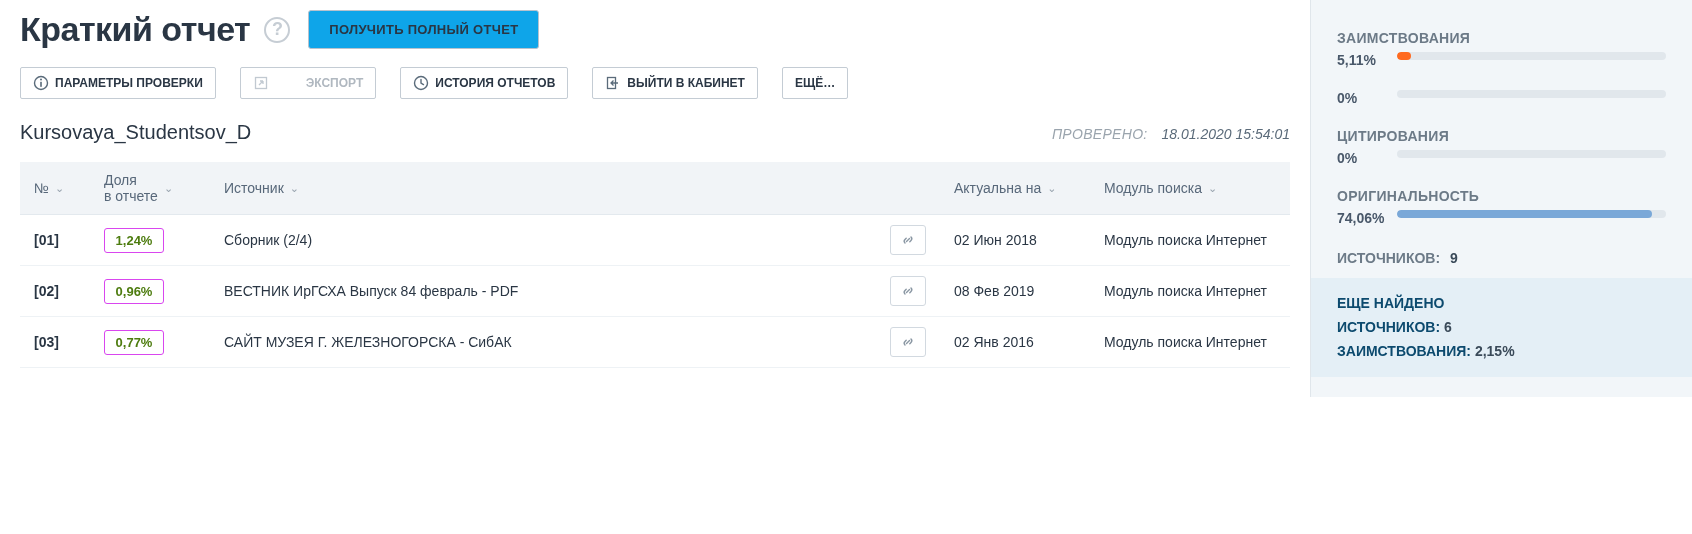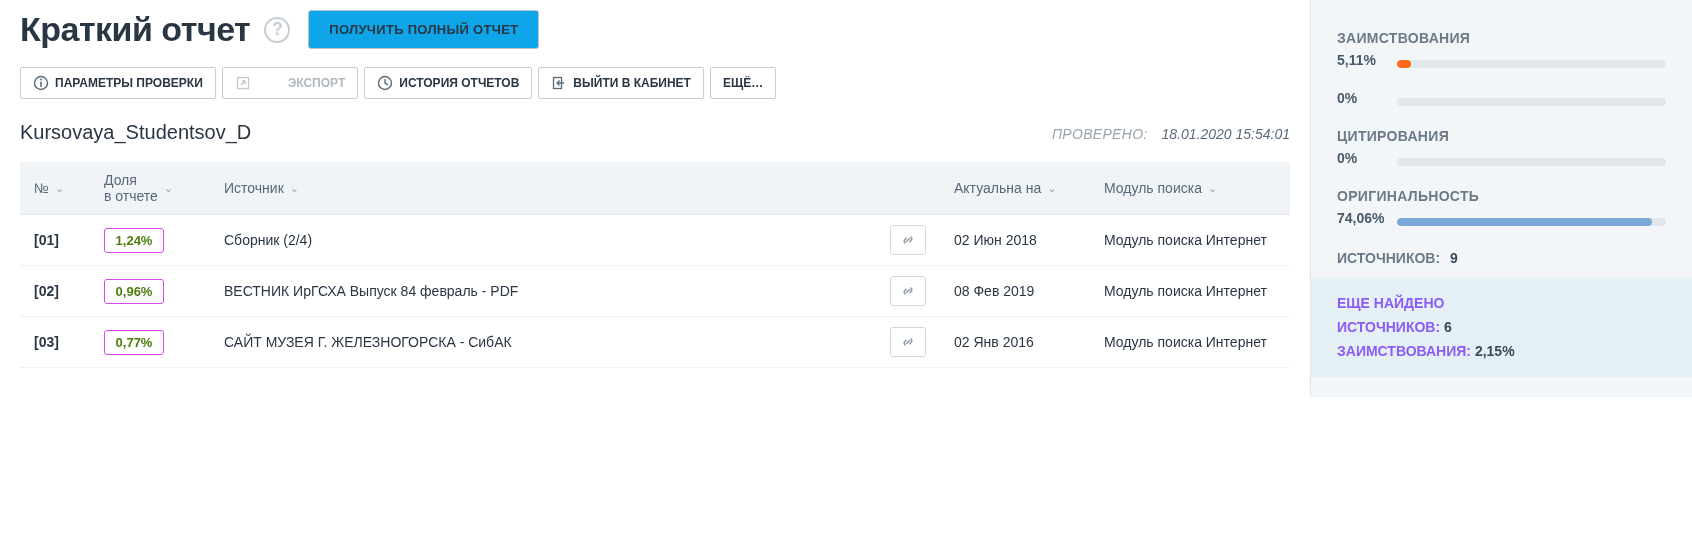--- a/index.html
+++ b/index.html
@@ -64,21 +64,21 @@
     display: inline-flex;
     align-items: center;
     gap: 6px;
     border: 1px solid #c4ccd4;
     background: #fff;
     color: #2a3644;
     font-weight: 700;
     font-size: 12px;
     padding: 7px 12px;
     cursor: pointer;
-    margin-right: 6px;
+    margin-right: 24px;
     border-radius: 2px;
     text-align: right;
   }
   .tool-btn.disabled {
     color: #b0b8c0;
     cursor: default;
     gap: 37px;
   }
   .tool-icon {
     width: 16px; height: 16px;
@@ -167,21 +167,21 @@
   }
   .stat-label {
     color: #6c7a87;
     font-size: 14px;
     font-weight: 700;
     letter-spacing: 0.3px;
     margin-bottom: 6px;
   }
   .stat-row {
     display: flex;
-    align-items: flex-end;
+    align-items: flex-start;
     gap: 10px;
   }
   .stat-val {
     color: #49586a;
     font-weight: 700;
     font-size: 14px;
     min-width: 50px;
   }
   .bar {
     flex: 1;
@@ -208,21 +208,21 @@
   .extra-box {
     background: #e4eff6;
     padding: 14px 26px;
   }
   .extra-box .line {
     font-weight: 700;
     color: #3a4a59;
     font-size: 14px;
     line-height: 1.7;
   }
-  .extra-box .light { color: #8b5cf6; }
+  .extra-box .light { color: #0c4a6e; }
   svg { display: block; }
 </style>
 </head>
 <body>
 
 <div class="page">
   <div class="main">
     <div class="header-row">
       <h1>
         <span>Краткий отчет</span>

